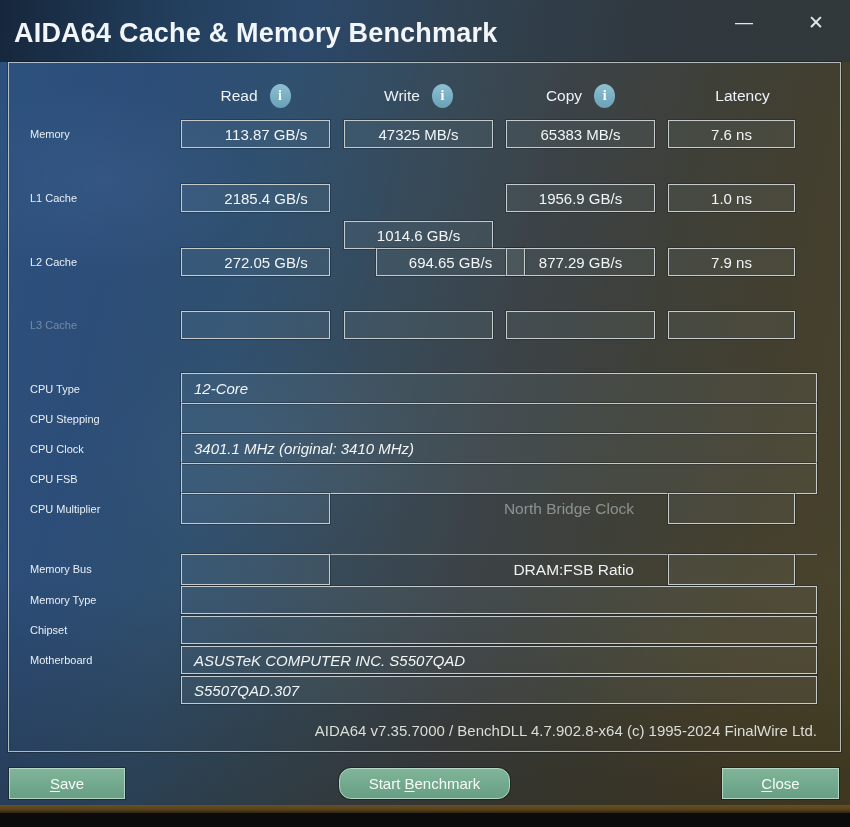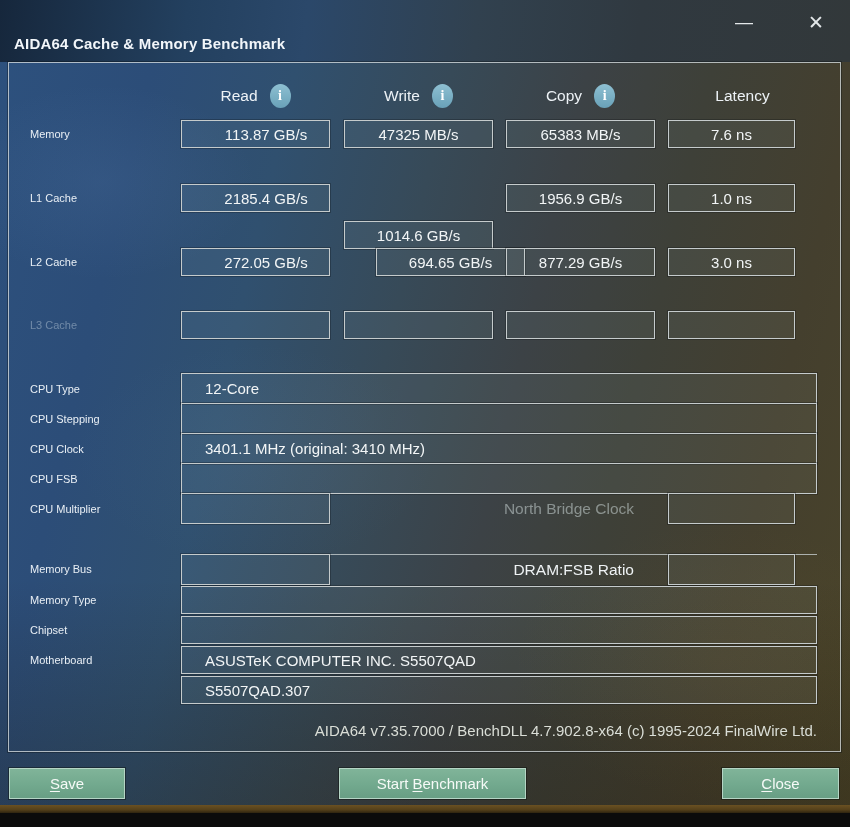--- a/index.html
+++ b/index.html
@@ -16,22 +16,22 @@
     background:
       radial-gradient(220px 140px at 12% 22%, rgba(120,160,210,0.10), rgba(0,0,0,0) 70%),
       radial-gradient(260px 160px at 30% 55%, rgba(90,130,180,0.08), rgba(0,0,0,0) 70%),
       radial-gradient(300px 200px at 85% 80%, rgba(120,100,40,0.10), rgba(0,0,0,0) 70%);
   }
   .titlebar{
     position:absolute;left:0;top:0;width:850px;height:62px;
     background:linear-gradient(96deg,#16273c 0%,#23405f 22%,#2b486a 36%,#31414f 56%,#303940 75%,#32383a 100%);
   }
   .title{
-    position:absolute;left:14px;top:16px;height:56px;line-height:56px;
-    color:#f2f6fa;font-size:15px;font-weight:bold;letter-spacing:0.2px;
+    position:absolute;left:14px;top:5px;height:56px;line-height:56px;
+    color:#f2f6fa;font-size:27px;font-weight:bold;letter-spacing:0.2px;
   }
   .caption-btn{
     position:absolute;top:6px;width:36px;height:32px;
     display:flex;align-items:center;justify-content:center;
     color:#e4e8ea;background:transparent;border:none;font-family:inherit;
   }
   #btn-min{left:726px;font-size:18px;}
   #btn-close{left:798px;font-size:19px;font-weight:300;}
   .panel{
     position:absolute;left:8px;top:62px;width:833px;height:690px;
@@ -54,21 +54,21 @@
     color:#e9eff5;font-size:11px;
   }
   .rowlabel.dim{color:rgba(195,210,224,0.45);}
   .box{
     position:absolute;box-sizing:border-box;height:28px;
     border:1px solid #c5cbcc;background:rgba(178,216,214,0.07);
     box-shadow:0 0 0 1px rgba(10,15,18,0.28);
     color:#f2f5f6;font-size:15px;display:flex;align-items:center;
   }
   .box.center{justify-content:center;}
-  .box.leftpad{padding-left:23px;}
+  .box.leftpad{padding-left:12px;font-style:italic;}
   .vrow{height:31px;}
   .c1{left:181px;width:149px;padding-left:21px;} .c2{left:344px;width:149px;}
   .c3{left:506px;width:149px;} .c4{left:668px;width:127px;}
   .full{left:181px;width:636px;}
   .midlabel{
     position:absolute;left:330px;width:338px;height:31px;box-sizing:border-box;
     display:flex;align-items:center;justify-content:flex-end;padding-right:34px;
     font-size:15.5px;
   }
   .midlabel.dim{color:rgba(203,213,214,0.55);}
@@ -83,21 +83,21 @@
   .btn{
     position:absolute;top:768px;height:31px;box-sizing:border-box;
     background:linear-gradient(180deg,#80b499 0%,#72a98e 55%,#689e84 100%);
     border:1px solid #b5d5c5;box-shadow:0 0 0 1px rgba(12,18,14,0.45);
     color:#f6faf7;font-size:15px;font-family:inherit;
     display:flex;align-items:center;justify-content:center;
   }
   .btn span{white-space:pre;}
   .btn .u{text-decoration:underline;text-underline-offset:2px;}
   #btn-save{left:9px;width:116px;}
-  #btn-start{left:339px;width:187px;}
+  #btn-start{left:339px;width:171px;border-radius:12px;}
   #btn-close2{left:722px;width:117px;}
   .strip-brown{
     position:absolute;left:0;top:805px;width:850px;height:8px;
     background:linear-gradient(180deg,#6a5122 0%,#54401a 60%,#2e2410 100%);
   }
   .strip-black{
     position:absolute;left:0;top:813px;width:850px;height:14px;background:#0b0b0b;
   }
 </style>
 </head>
@@ -142,21 +142,21 @@
   <div class="rowlabel" style="top:188px;">L1 Cache</div>
   <div class="box center c1" style="top:184px;">2185.4 GB/s</div>
   <div class="box center c2" style="top:184px;margin-top:37px;">1014.6 GB/s</div>
   <div class="box center c3" style="top:184px;">1956.9 GB/s</div>
   <div class="box center c4" style="top:184px;">1.0 ns</div>
 
   <div class="rowlabel" style="top:252px;">L2 Cache</div>
   <div class="box center c1" style="top:248px;">272.05 GB/s</div>
   <div class="box center c2" style="top:248px;margin-left:32px;">694.65 GB/s</div>
   <div class="box center c3" style="top:248px;">877.29 GB/s</div>
-  <div class="box center c4" style="top:248px;">3.0 ns</div>
+  <div class="box center c4" style="top:248px;">7.9 ns</div>
 
   <div class="rowlabel dim" style="top:315px;">L3 Cache</div>
   <div class="box center c1" style="top:311px;"></div>
   <div class="box center c2" style="top:311px;"></div>
   <div class="box center c3" style="top:311px;"></div>
   <div class="box center c4" style="top:311px;"></div>
 
   <div class="rowlabel" style="top:379px;">CPU Type</div>
   <div class="box leftpad full vrow" style="top:373px;">12-Core</div>
 

